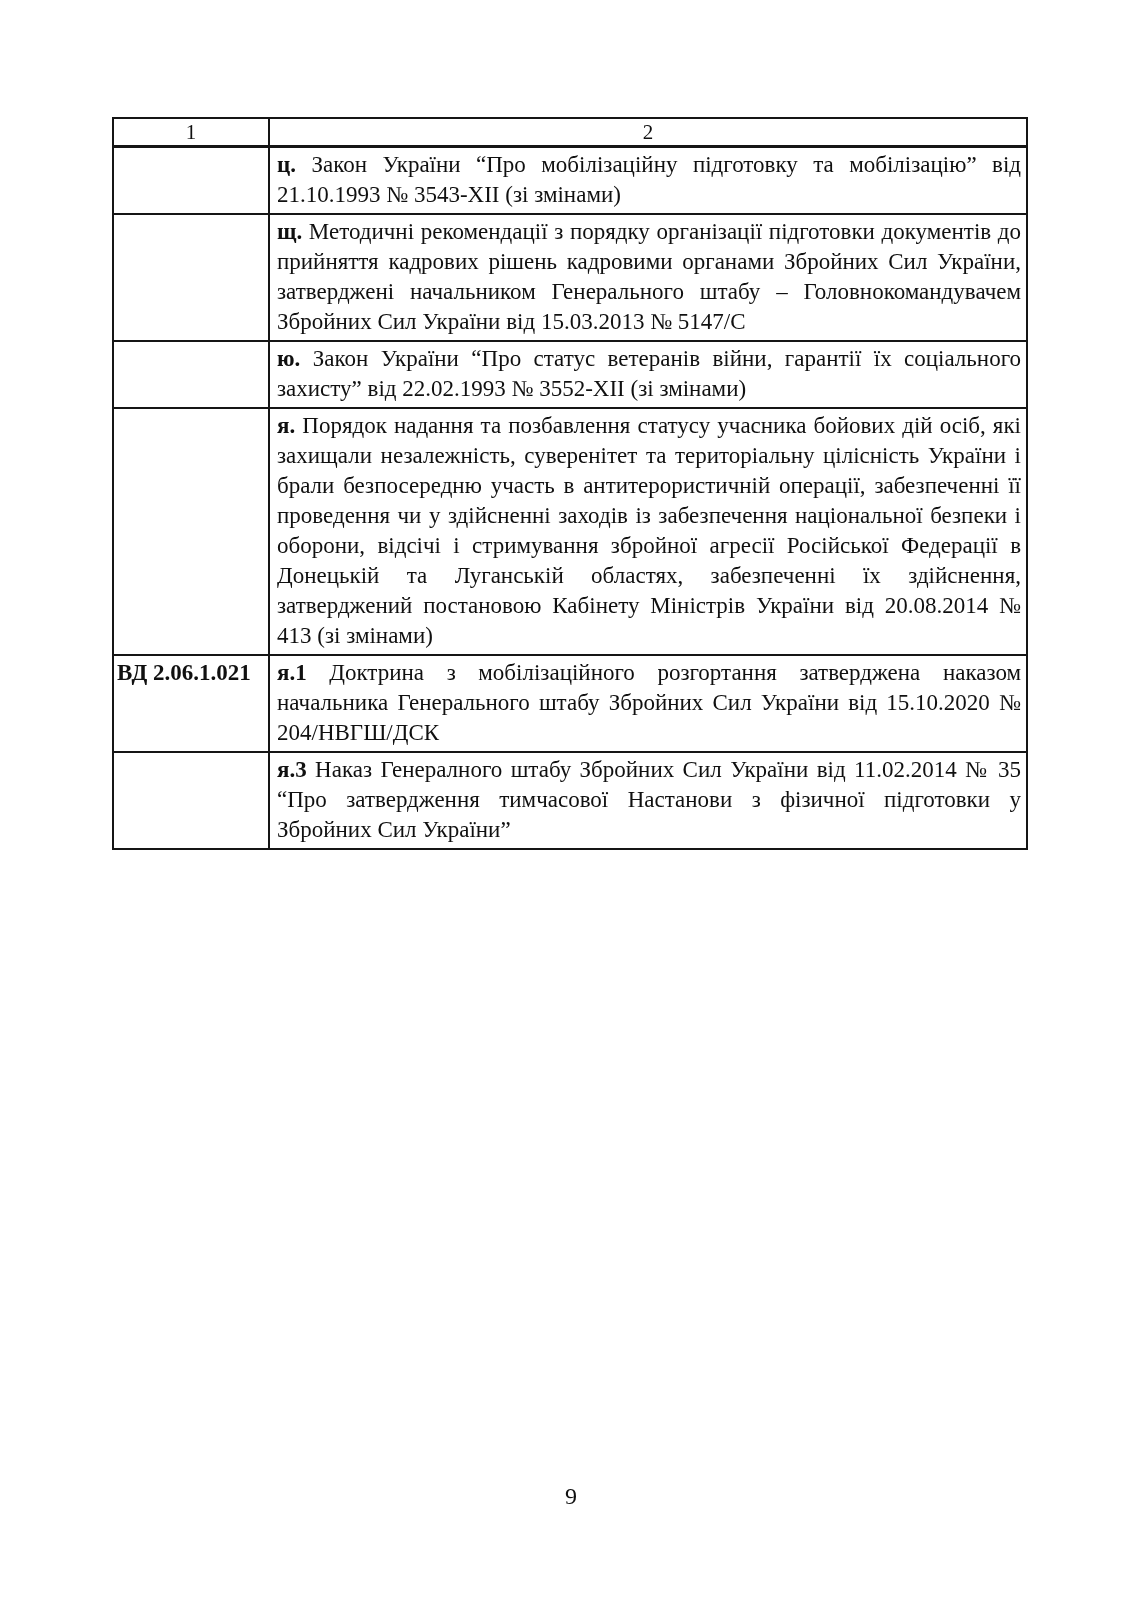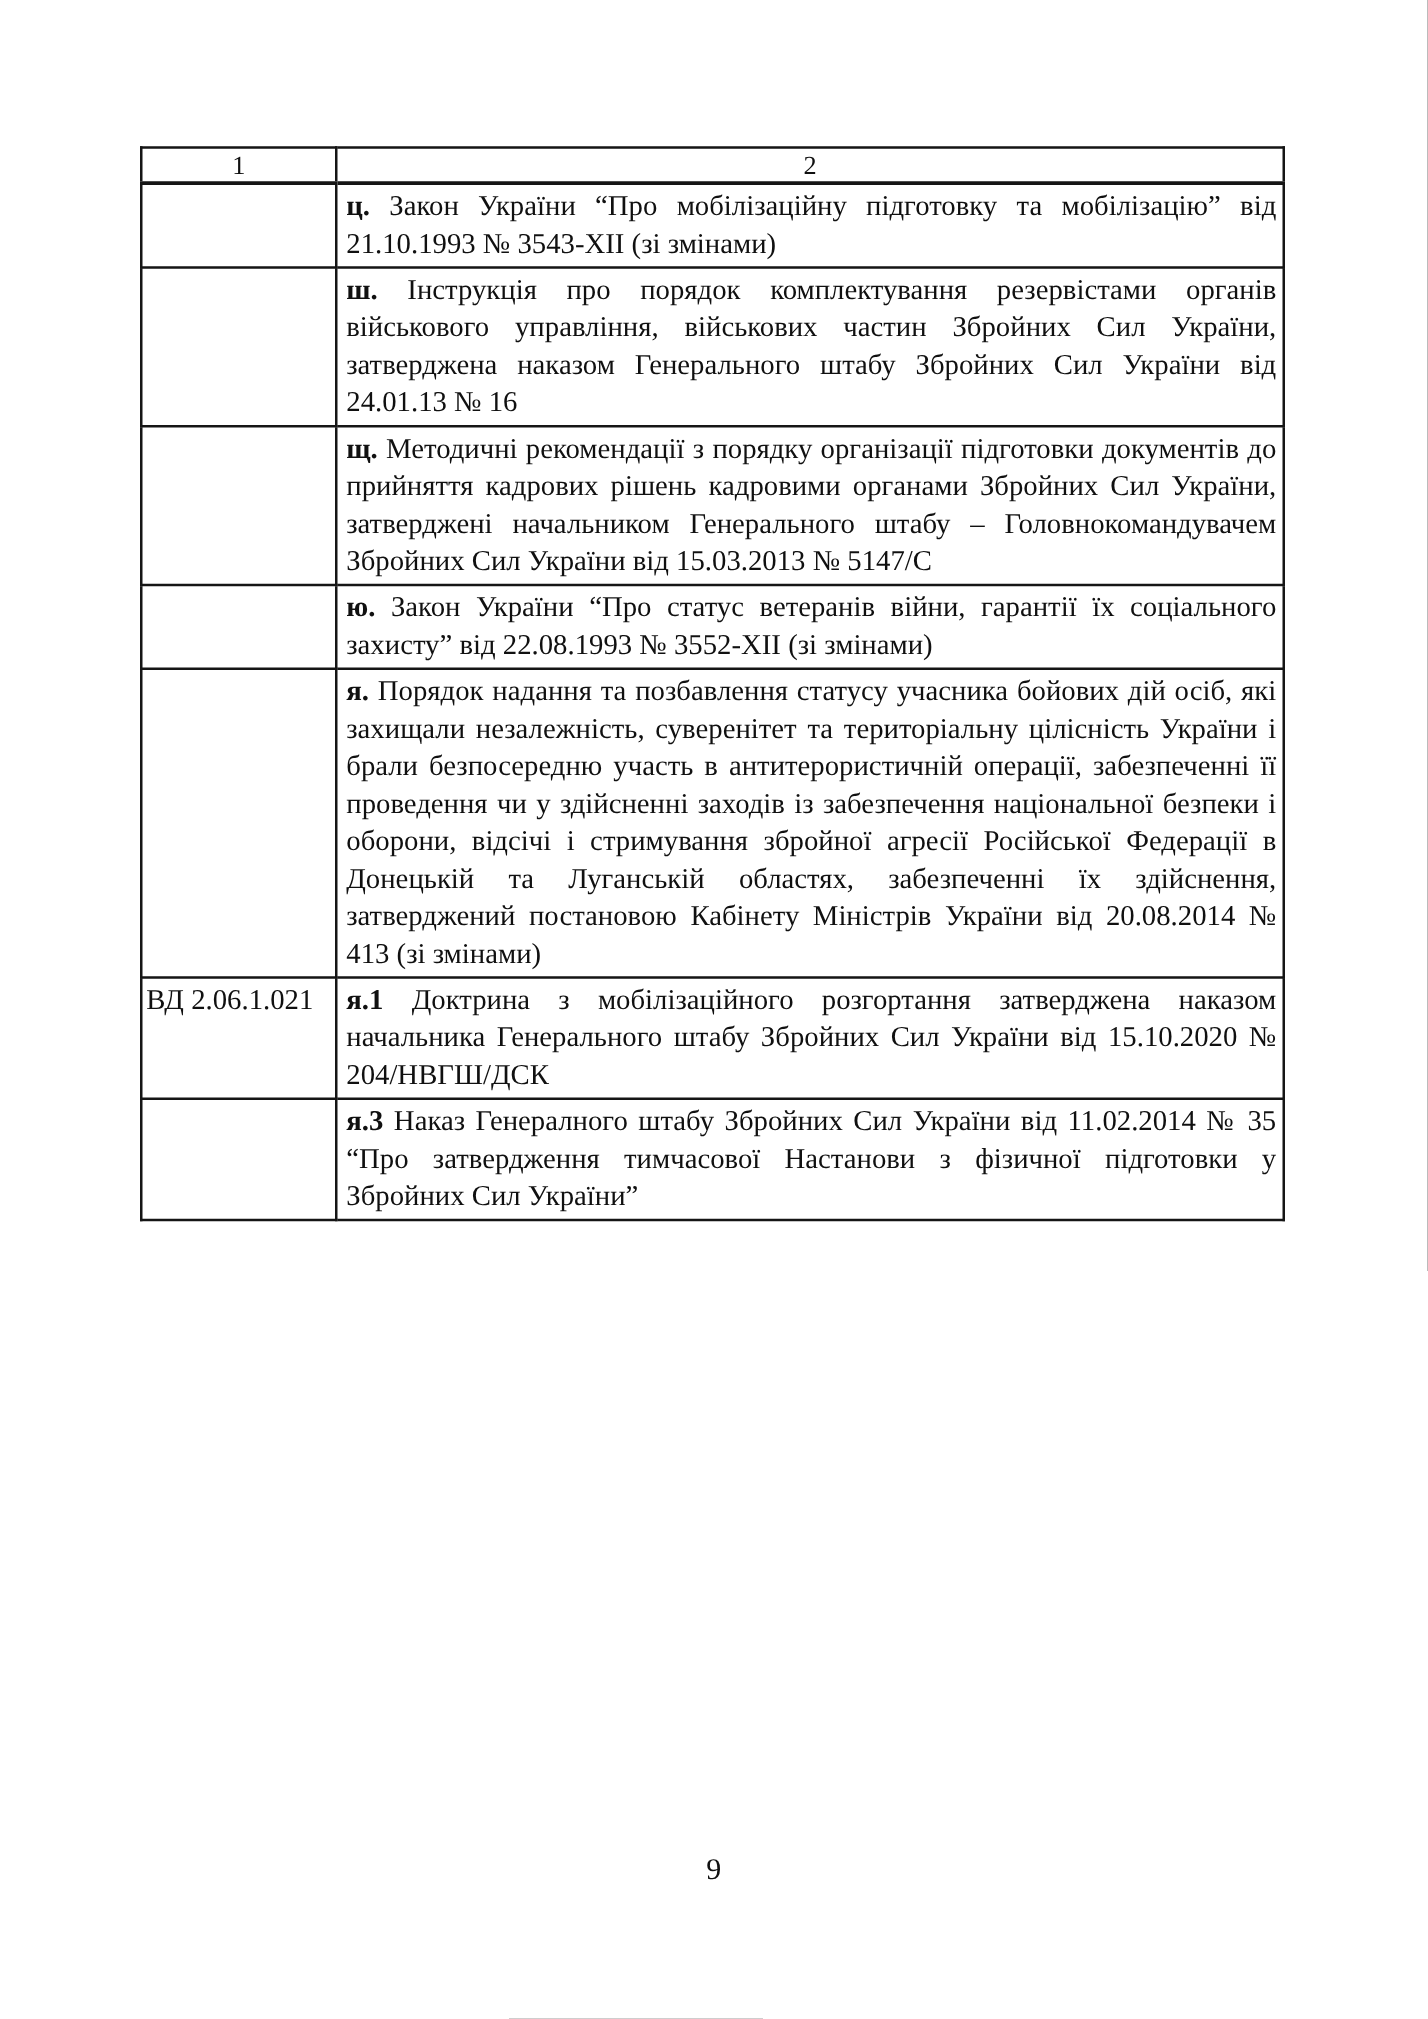--- a/index.html
+++ b/index.html
@@ -34,20 +34,21 @@
     font-size: 21px;
     line-height: 24px;
     padding: 1px 2px;
     border-bottom-width: 3px;
   }
   td.code-cell {
     padding: 2px 2px 2px 3px;
     text-align: left;
     white-space: nowrap;
     overflow: hidden;
+    font-weight: bold;
   }
   td.text-cell {
     padding: 2px 5px 3px 7px;
     text-align: justify;
   }
   td.text-cell b.lbl { font-weight: bold; }
   .pageno {
     position: absolute;
     top: 1482px;
     left: 0;
@@ -73,29 +74,25 @@
         <th>2</th>
       </tr>
     </thead>
     <tbody>
       <tr>
         <td class="code-cell"></td>
         <td class="text-cell"><b class="lbl">ц.</b> <span>Закон України “Про мобілізаційну підготовку та мобілізацію” від 21.10.1993 № 3543-XII (зі змінами)</span></td>
       </tr>
       <tr>
         <td class="code-cell"></td>
-        <td class="text-cell"><b class="lbl">ш.</b> <span>Інструкція про порядок комплектування резервістами органів військового управління, військових частин Збройних Сил України, затверджена наказом Генерального штабу Збройних Сил України від 24.01.13 № 16</span></td>
-      </tr>
-      <tr>
-        <td class="code-cell"></td>
         <td class="text-cell"><b class="lbl">щ.</b> <span>Методичні рекомендації з порядку організації підготовки документів до прийняття кадрових рішень кадровими органами Збройних Сил України, затверджені начальником Генерального штабу – Головнокомандувачем Збройних Сил України від 15.03.2013 № 5147/С</span></td>
       </tr>
       <tr>
         <td class="code-cell"></td>
-        <td class="text-cell"><b class="lbl">ю.</b> <span>Закон України “Про статус ветеранів війни, гарантії їх соціального захисту” від 22.08.1993 № 3552-XII (зі змінами)</span></td>
+        <td class="text-cell"><b class="lbl">ю.</b> <span>Закон України “Про статус ветеранів війни, гарантії їх соціального захисту” від 22.02.1993 № 3552-XII (зі змінами)</span></td>
       </tr>
       <tr>
         <td class="code-cell"></td>
         <td class="text-cell"><b class="lbl">я.</b> <span>Порядок надання та позбавлення статусу учасника бойових дій осіб, які захищали незалежність, суверенітет та територіальну цілісність України і брали безпосередню участь в антитерористичній операції, забезпеченні її проведення чи у здійсненні заходів із забезпечення національної безпеки і оборони, відсічі і стримування збройної агресії Російської Федерації в Донецькій та Луганській областях, забезпеченні їх здійснення, затверджений постановою Кабінету Міністрів України від 20.08.2014 № 413 (зі змінами)</span></td>
       </tr>
       <tr>
         <td class="code-cell">ВД 2.06.1.021</td>
         <td class="text-cell"><b class="lbl">я.1</b> <span>Доктрина з мобілізаційного розгортання затверджена наказом начальника Генерального штабу Збройних Сил України від 15.10.2020 № 204/НВГШ/ДСК</span></td>
       </tr>
       <tr>

